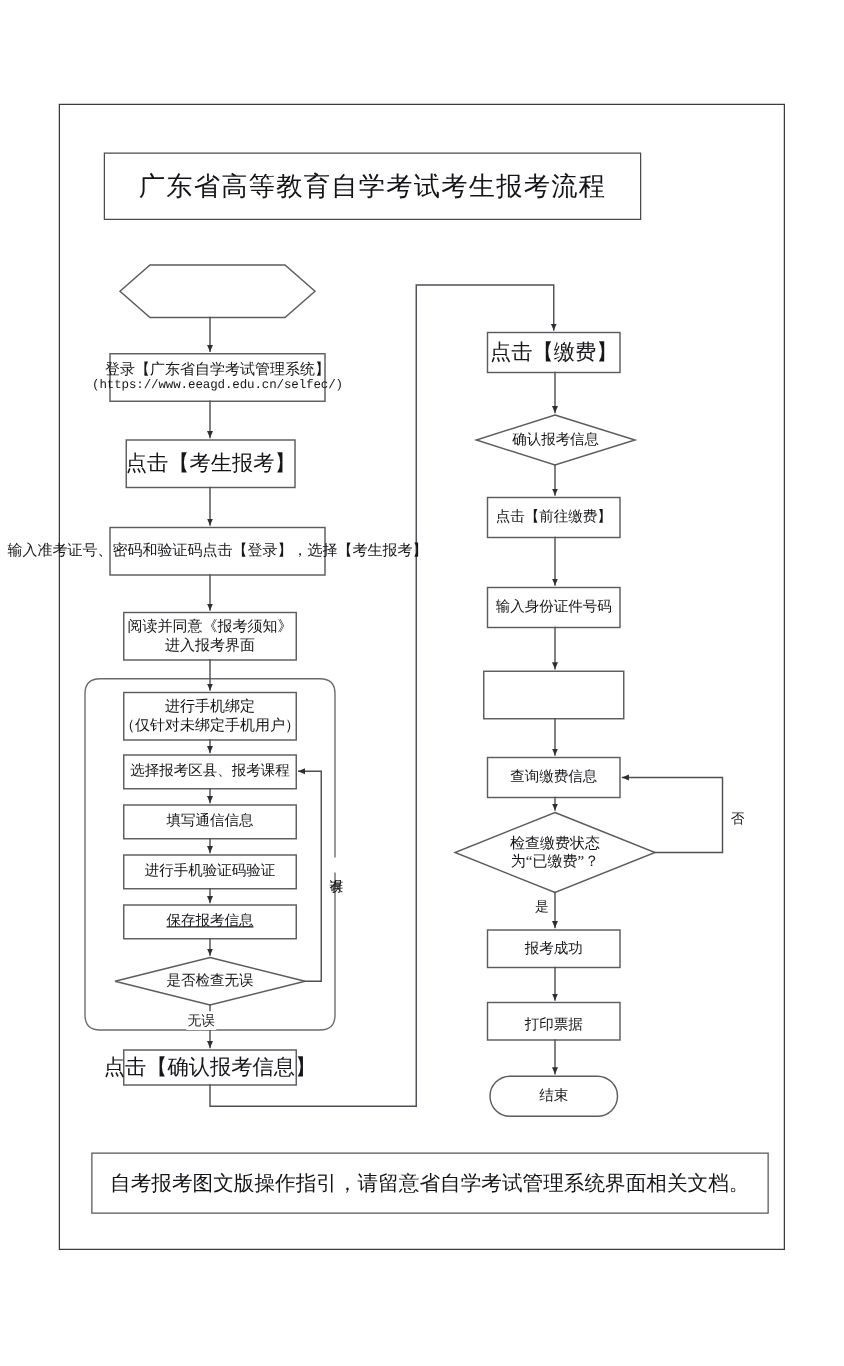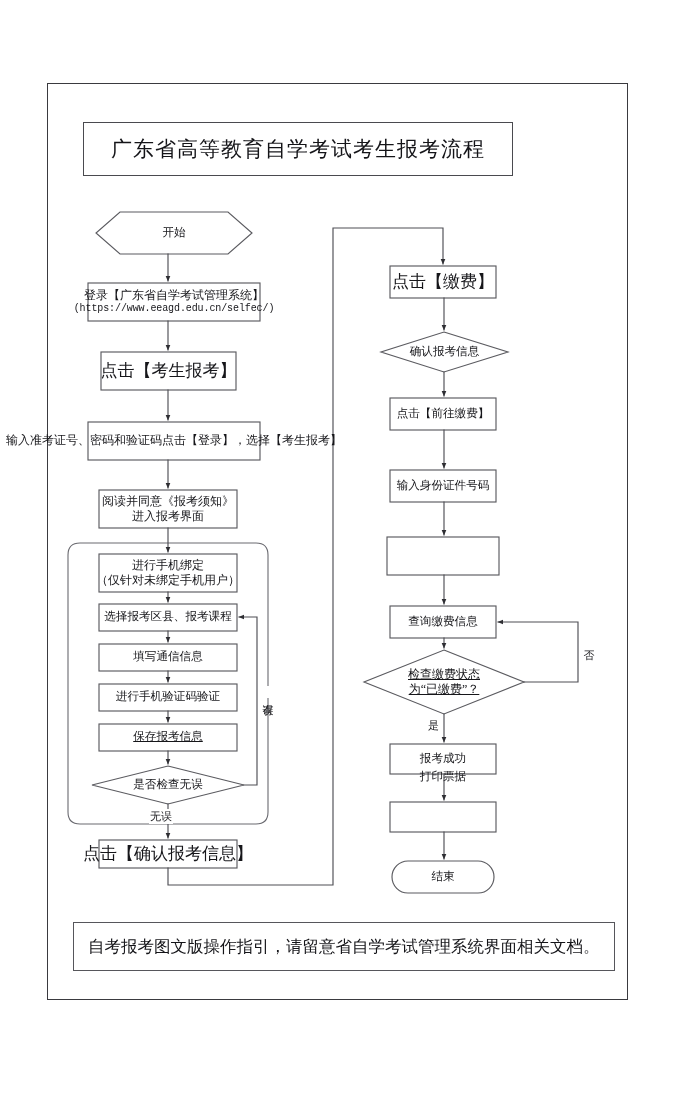--- a/index.html
+++ b/index.html
@@ -180,23 +180,20 @@
       <line x1="444" y1="575" x2="444" y2="604" marker-end="url(#arrow)"></line>
       <line x1="444" y1="638" x2="444" y2="648" marker-end="url(#arrow)"></line>
       <line x1="444" y1="714" x2="444" y2="742" marker-end="url(#arrow)"></line>
       <line x1="444" y1="774" x2="444" y2="800" marker-end="url(#arrow)"></line>
       <line x1="444" y1="832" x2="444" y2="859" marker-end="url(#arrow)"></line>
 
       <path d="M 524 682 L 578 682 L 578 622 L 498 622" marker-end="url(#arrow)"></path>
     </g>
   </svg>
 
-  <div class="node fs115" style="left:96px; top:212px; width:156px; height:42px;">
-    <span class="lbl">开始</span>
-  </div>
 
   <div class="node" style="left:88px; top:283px; width:172px; height:38px; flex-direction:column;">
     <span class="lbl fs11">登录【广东省自学考试管理系统】</span>
     <span class="lbl mono">(https://www.eeagd.edu.cn/selfec/)</span>
   </div>
 
   <div class="node fs12" style="left:101px; top:352px; width:135px; height:38px;">
     <span class="lbl">点击【考生报考】</span>
   </div>
 
@@ -260,30 +257,30 @@
 
   <div class="node fs115" style="left:390px; top:470px; width:106px; height:32px;">
     <span class="lbl">输入身份证件号码</span>
   </div>
 
 
   <div class="node fs115" style="left:390px; top:606px; width:106px; height:32px;">
     <span class="lbl">查询缴费信息</span>
   </div>
 
-  <div class="node" style="left:382px; top:663px; width:124px; height:38px; flex-direction:column;text-decoration:underline;">
+  <div class="node" style="left:382px; top:663px; width:124px; height:38px; flex-direction:column;">
     <span class="lbl fs11">检查缴费状态</span>
     <span class="lbl fs11">为“已缴费”？</span>
   </div>
 
   <div class="node fs115" style="left:390px; top:744px; width:106px; height:30px;border-radius:14px;">
     <span class="lbl">报考成功</span>
   </div>
 
-  <div class="node fs115" style="left:390px; top:762px; width:106px; height:30px;">
+  <div class="node fs115" style="left:390px; top:805px; width:106px; height:30px;">
     <span class="lbl">打印票据</span>
   </div>
 
   <div class="node fs115" style="left:392px; top:861px; width:102px; height:32px;">
     <span class="lbl">结束</span>
   </div>
 
   <div class="edge-label" style="left:580px; top:632px;">
     <span class="vert">否</span>
   </div>

